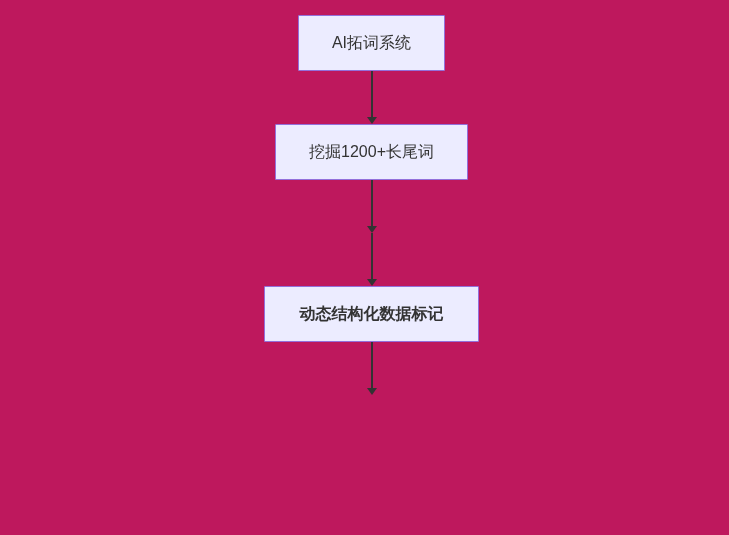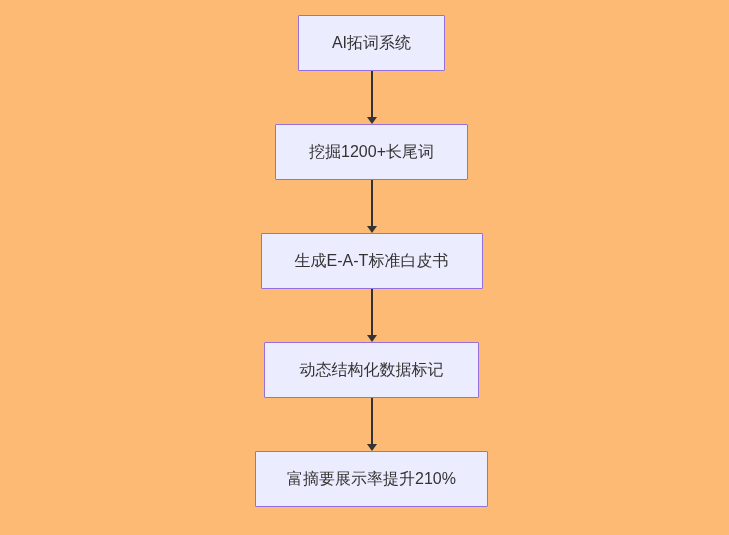--- a/index.html
+++ b/index.html
@@ -4,21 +4,21 @@
 <style>
   html, body {
     margin: 0;
     padding: 0;
     font-family: "Liberation Sans", "DejaVu Sans", sans-serif;
   }
   .canvas {
     position: relative;
     width: 729px;
     height: 535px;
-    background: #fdba74;
+    background: #be185d;
     overflow: hidden;
   }
   .flowchart {
     position: absolute;
     top: 15px;
     left: 0;
     width: 743px; 
     display: flex;
     flex-direction: column;
     align-items: center;
@@ -33,21 +33,21 @@
     font-size: 16px;
     display: flex;
     align-items: center;
     justify-content: center;
     text-align: center;
     white-space: nowrap;
   }
   .flow-node.n0 { width: 147px; }
   .flow-node.n1 { width: 193px; align-items: center; }
   .flow-node.n2 { width: 222px; }
-  .flow-node.n3 { width: 215px; }
+  .flow-node.n3 { width: 215px; font-weight: bold; }
   .flow-node.n4 { width: 233px; }
   .flow-arrow {
     height: 53px;
     display: flex;
     flex-direction: column;
     align-items: center;
   }
   .arrow-line {
     width: 2px;
     flex: 1 1 auto;
@@ -78,36 +78,30 @@
 
     <div class="flow-node n1">
       <span>挖掘1200+长尾词</span>
     </div>
 
     <div class="flow-arrow">
       <div class="arrow-line"></div>
       <div class="arrow-head"></div>
     </div>
 
-    <div class="flow-node n2">
-      <span>生成E-A-T标准白皮书</span>
-    </div>
 
     <div class="flow-arrow">
       <div class="arrow-line"></div>
       <div class="arrow-head"></div>
     </div>
 
     <div class="flow-node n3">
       <span>动态结构化数据标记</span>
     </div>
 
     <div class="flow-arrow">
       <div class="arrow-line"></div>
       <div class="arrow-head"></div>
     </div>
 
-    <div class="flow-node n4">
-      <span>富摘要展示率提升210%</span>
-    </div>
 
   </div>
 </div>
 
 </body></html>

